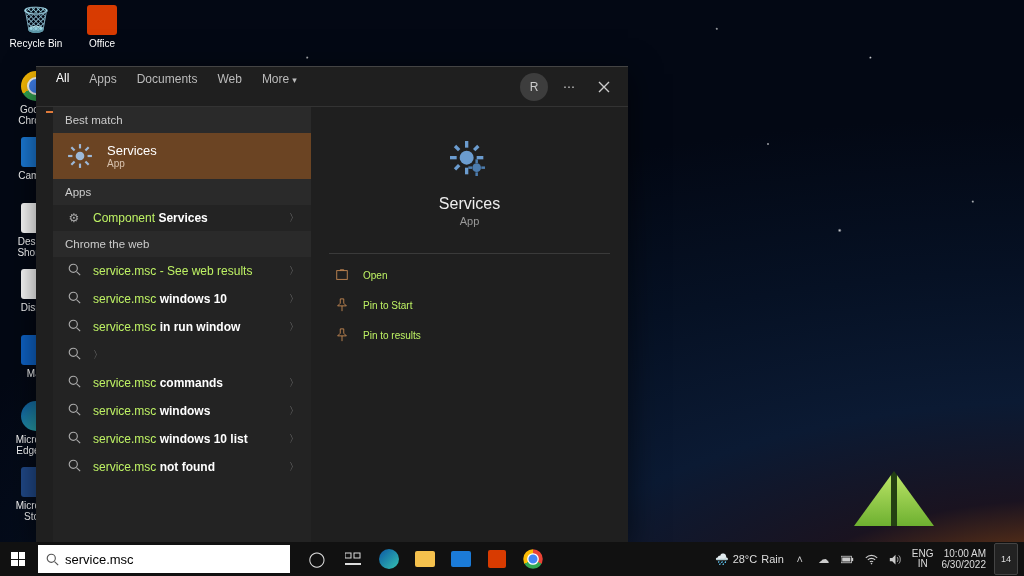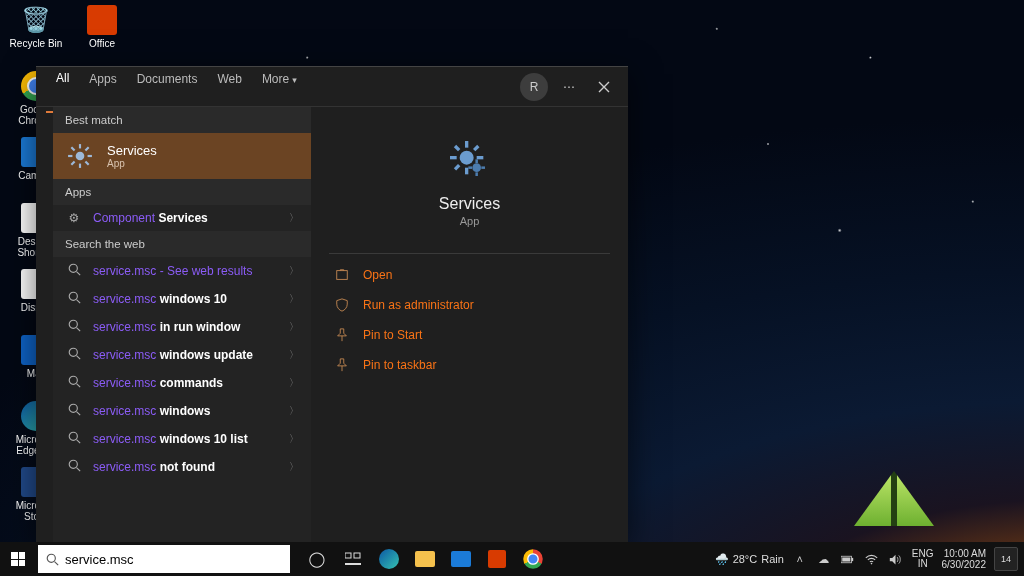--- a/index.html
+++ b/index.html
@@ -60,47 +60,47 @@
 .best-match { display:flex; align-items:center; gap:12px; padding:8px 12px; background:#6b4423; cursor:pointer; }
 .best-match .ic { width:30px; height:30px; display:flex; align-items:center; justify-content:center; }
 .best-match .lbl1 { color:#fff; font-size:13px; }
 .best-match .lbl2 { color:#d8c3af; font-size:10px; }
 
 .row-item { display:flex; align-items:center; gap:10px; padding:6px 12px; font-size:12px; color:#ddd; cursor:pointer; }
 .row-item .ic { width:18px; text-align:center; color:#aaa; }
 .row-item .txt { flex:1; white-space:nowrap; overflow:hidden; text-overflow:ellipsis; }
 .row-item .chev { color:#888; font-size:10px; }
 .row-item b { color:#fff; font-weight:600; }
-.row-item .dim { color:#8b5cf6;text-align:center; }
+.row-item .dim { color:#bef264;text-align:center; }
 
 .detail-head { display:flex; flex-direction:column; align-items:center; padding:18px 0 14px; }
 .gear-big { width:40px; height:40px; display:flex; align-items:center; justify-content:center; }
 .detail-title { margin-top:14px; color:#eee; font-size:16px; }
 .detail-sub { color:#9a9a9a; font-size:11px; margin-top:2px; }
 .detail-hr { border:0; border-top:1px solid #3a3a3a; margin:12px 0 6px; }
-.action { display:flex; align-items:center; gap:12px; padding:6px 4px; font-size:12px; color:#f97316; cursor:pointer; }
+.action { display:flex; align-items:center; gap:12px; padding:6px 4px; font-size:10px; color:#bef264; cursor:pointer; }
 .action .aic { width:18px; height:18px; display:flex; align-items:center; justify-content:center; color:#c98b54; }
 .action .aic svg { width:14px; height:14px; }
 
 
 .taskbar { position:absolute; left:0; right:0; bottom:0; height:34px; background:#111; display:flex; align-items:center; color:#ddd; font-size:11px; }
 .tb-start { width:36px; height:34px; display:flex; align-items:center; justify-content:center; cursor:pointer; }
 .win-logo { width:14px; height:14px; display:grid; grid-template:1fr 1fr/1fr 1fr; gap:1px; }
 .win-logo span { background:#fff; }
 .searchbox { width:252px; height:28px; margin-left:2px; background:#fff; display:flex; align-items:center; padding:0 8px; gap:6px; }
 .searchbox svg { width:13px; height:13px; color:#555; }
 .searchbox input { border:0; outline:0; font-size:13px; flex:1; background:transparent; }
 .tb-icons { display:flex; gap:2px; margin-left:10px; }
 .tb-btn { width:34px; height:34px; display:flex; align-items:center; justify-content:center; cursor:pointer; font-size:15px; }
 .tray { margin-left:auto; display:flex; align-items:center; gap:8px; padding-right:6px; }
 .tray .weather { display:flex; align-items:center; gap:4px; }
 .tray .sm { width:16px; height:16px; display:flex; align-items:center; justify-content:center; color:#ccc; }
 .tray .sm svg { width:13px; height:13px; }
 .clock { display:flex; flex-direction:column; align-items:flex-end; line-height:1.1; font-size:10px; }
-.notif { width:24px; height:24px; display:flex; align-items:center; justify-content:center; font-size:9px; background:#222; border:1px solid #444; border-radius:2px; }
+.notif { width:24px; height:32px; display:flex; align-items:center; justify-content:center; font-size:9px; background:#222; border:1px solid #444; border-radius:2px; }
 </style>
 </head>
 <body>
 
 <div class="wallpaper">
   <div class="tent"></div>
 </div>
 
 <div class="desktop-icons">
   <div class="dicon">
@@ -199,21 +199,21 @@
         </div>
       </div>
 
       <div class="sect-header">Apps</div>
       <div class="row-item">
         <span class="ic">⚙</span>
         <span class="txt"><span class="dim">Component </span><b>Services</b></span>
         <span class="chev">〉</span>
       </div>
 
-      <div class="sect-header">Search the web</div>
+      <div class="sect-header">Chrome the web</div>
       <div id="web-results">
           <div class="row-item">
             <span class="ic"><svg width="13" height="13" viewBox="0 0 16 16">
                 <circle cx="6.5" cy="6.5" r="5" fill="none" stroke="#aaa" stroke-width="1.4"></circle>
                 <line x1="10.5" y1="10.5" x2="15" y2="15" stroke="#aaa" stroke-width="1.4"></line>
               </svg></span>
             <span class="txt"><span class="dim">service.msc</span><b></b><span class="dim"> - See web results</span></span>
             <span class="chev">〉</span>
           </div>
           <div class="row-item">
@@ -230,21 +230,20 @@
                 <line x1="10.5" y1="10.5" x2="15" y2="15" stroke="#aaa" stroke-width="1.4"></line>
               </svg></span>
             <span class="txt"><span class="dim">service.msc </span><b>in run window</b><span class="dim"></span></span>
             <span class="chev">〉</span>
           </div>
           <div class="row-item">
             <span class="ic"><svg width="13" height="13" viewBox="0 0 16 16">
                 <circle cx="6.5" cy="6.5" r="5" fill="none" stroke="#aaa" stroke-width="1.4"></circle>
                 <line x1="10.5" y1="10.5" x2="15" y2="15" stroke="#aaa" stroke-width="1.4"></line>
               </svg></span>
-            <span class="txt"><span class="dim">service.msc </span><b>windows update</b><span class="dim"></span></span>
             <span class="chev">〉</span>
           </div>
           <div class="row-item">
             <span class="ic"><svg width="13" height="13" viewBox="0 0 16 16">
                 <circle cx="6.5" cy="6.5" r="5" fill="none" stroke="#aaa" stroke-width="1.4"></circle>
                 <line x1="10.5" y1="10.5" x2="15" y2="15" stroke="#aaa" stroke-width="1.4"></line>
               </svg></span>
             <span class="txt"><span class="dim">service.msc </span><b>commands</b><span class="dim"></span></span>
             <span class="chev">〉</span>
           </div>
@@ -308,40 +307,32 @@
             <svg viewBox="0 0 16 16">
               <rect x="2" y="3" width="12" height="10" fill="none" stroke="currentColor"></rect>
               <path d="M6 3v-1h4v1" stroke="currentColor" fill="none"></path>
             </svg>
           </span>
         <span>Open</span>
       </div>
       <div class="action">
         <span class="aic">
             <svg viewBox="0 0 16 16">
-              <path d="M8 1l6 2v4c0 4-3 7-6 8-3-1-6-4-6-8V3z" fill="none" stroke="currentColor"></path>
+              <path d="M6 1h4v5l3 3H3l3-3zM8 9v6" fill="none" stroke="currentColor"></path>
             </svg>
           </span>
-        <span>Run as administrator</span>
+        <span>Pin to Start</span>
       </div>
       <div class="action">
         <span class="aic">
             <svg viewBox="0 0 16 16">
               <path d="M6 1h4v5l3 3H3l3-3zM8 9v6" fill="none" stroke="currentColor"></path>
             </svg>
           </span>
-        <span>Pin to Start</span>
-      </div>
-      <div class="action">
-        <span class="aic">
-            <svg viewBox="0 0 16 16">
-              <path d="M6 1h4v5l3 3H3l3-3zM8 9v6" fill="none" stroke="currentColor"></path>
-            </svg>
-          </span>
-        <span>Pin to taskbar</span>
+        <span>Pin to results</span>
       </div>
     </div>
   </div>
 </div>
 
 <div class="taskbar">
   <div class="tb-start">
     <div class="win-logo">
         <span></span>
         <span></span>

